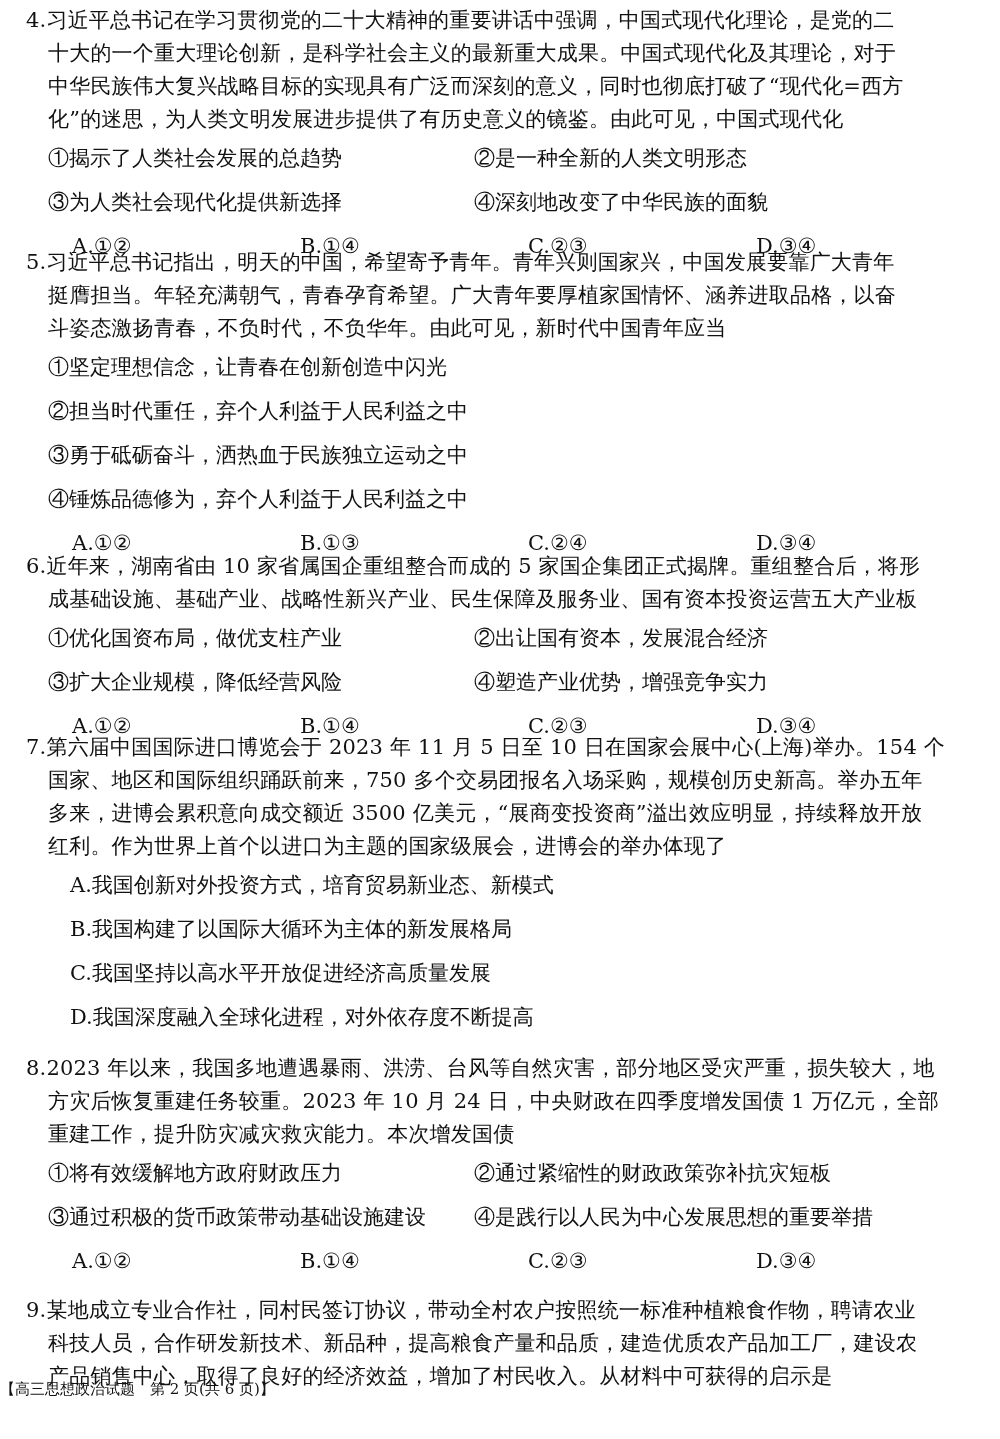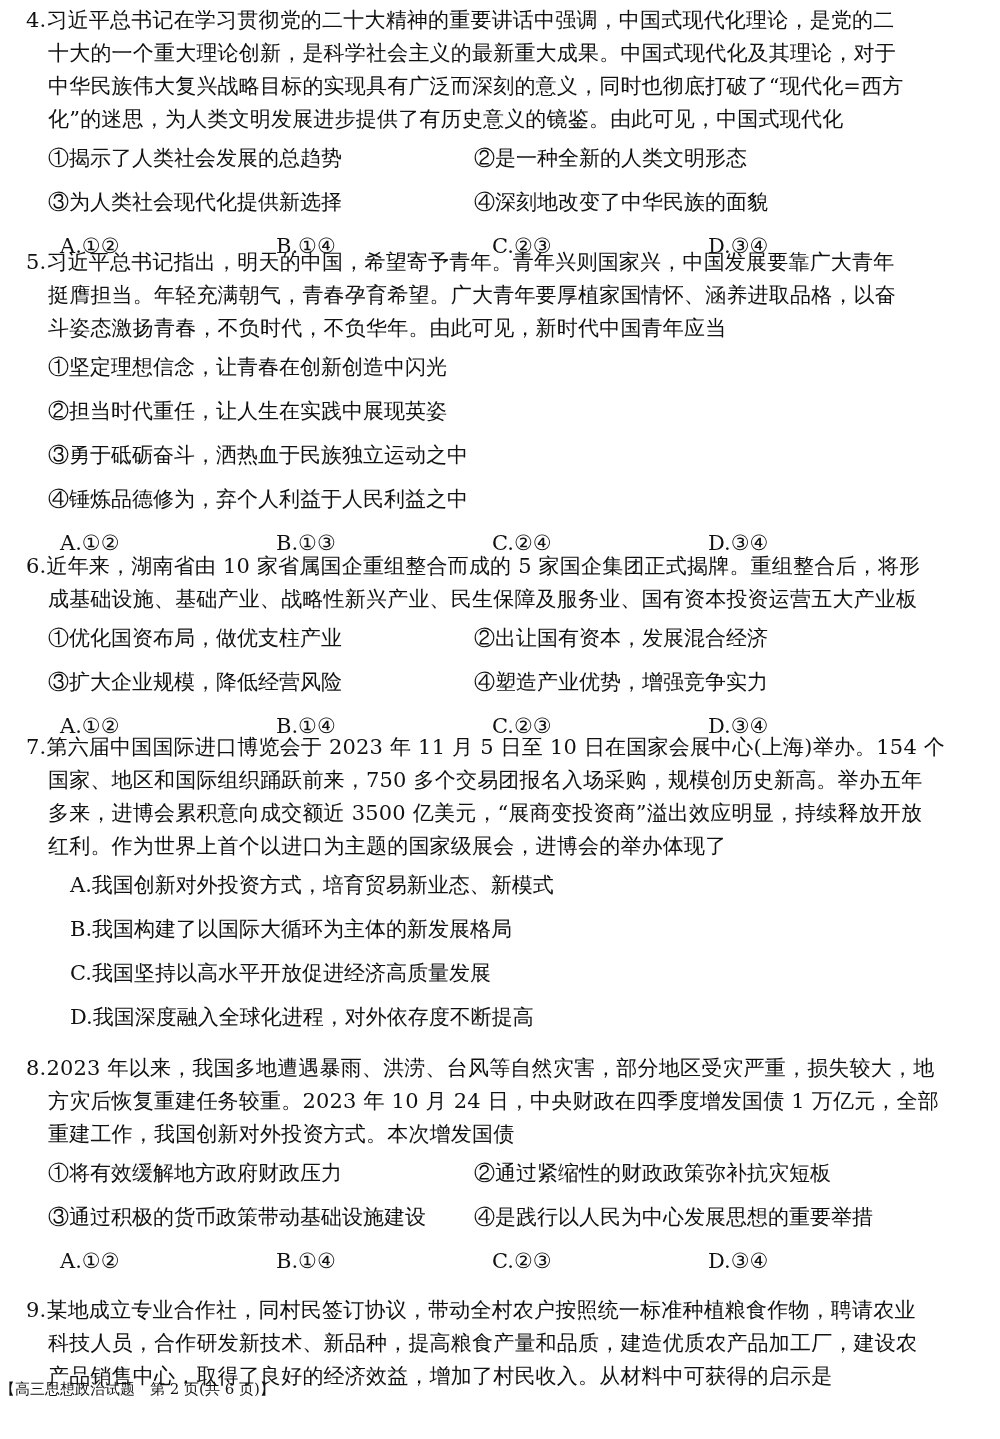--- a/index.html
+++ b/index.html
@@ -11,21 +11,21 @@
   }
   .page { position: absolute; left: 0; top: 0; width: 1000px; height: 1009px; }
   .q { position: absolute; left: 26px; width: 950px; }
   .stem { line-height: 33px; letter-spacing: 0.2px; margin: 0; }
   .stem .cont { display: block; padding-left: 22px; }
   .row2 { display: flex; padding-left: 22px; height: 44px; align-items: center; }
   .row2 .opt { width: 426px; }
   .row1 { padding-left: 22px; height: 44px; display: flex; align-items: center; }
   .rowLetter { padding-left: 44px; height: 44px; display: flex; align-items: center; }
   .answers { display: flex; padding-left: 34px; height: 44px; align-items: center; }
-  .answers .ans { width: 216px; }
+  .answers .ans { width: 216px; margin-left: 12px; }
   .footer { position: absolute; top: 1380px; left: 0; width: 1000px; text-align: left; font-size: 15px; }
 </style>
 </head>
 <body>
 
 <div class="page">
 
   <div class="q" style="top:4px">
     <p class="stem">
       <span>4.</span><span>习近平总书记在学习贯彻党的二十大精神的重要讲话中强调，中国式现代化理论，是党的二</span>
@@ -49,21 +49,21 @@
     </div>
   </div>
 
   <div class="q" style="top:246px">
     <p class="stem">
       <span>5.</span><span>习近平总书记指出，明天的中国，希望寄予青年。青年兴则国家兴，中国发展要靠广大青年</span>
       <span class="cont">挺膺担当。年轻充满朝气，青春孕育希望。广大青年要厚植家国情怀、涵养进取品格，以奋</span>
       <span class="cont">斗姿态激扬青春，不负时代，不负华年。由此可见，新时代中国青年应当</span>
     </p>
     <div class="row1">①坚定理想信念，让青春在创新创造中闪光</div>
-    <div class="row1">②担当时代重任，让人生在实践中展现英姿</div>
+    <div class="row1">②担当时代重任，弃个人利益于人民利益之中</div>
     <div class="row1">③勇于砥砺奋斗，洒热血于民族独立运动之中</div>
     <div class="row1">④锤炼品德修为，弃个人利益于人民利益之中</div>
     <div class="answers">
       <span class="ans">A.①②</span>
       <span class="ans">B.①③</span>
       <span class="ans">C.②④</span>
       <span class="ans">D.③④</span>
     </div>
   </div>
 
@@ -98,21 +98,21 @@
     <div class="rowLetter">A.我国创新对外投资方式，培育贸易新业态、新模式</div>
     <div class="rowLetter">B.我国构建了以国际大循环为主体的新发展格局</div>
     <div class="rowLetter">C.我国坚持以高水平开放促进经济高质量发展</div>
     <div class="rowLetter">D.我国深度融入全球化进程，对外依存度不断提高</div>
   </div>
 
   <div class="q" style="top:1052px">
     <p class="stem">
       <span>8.</span><span>2023 年以来，我国多地遭遇暴雨、洪涝、台风等自然灾害，部分地区受灾严重，损失较大，地</span>
       <span class="cont">方灾后恢复重建任务较重。2023 年 10 月 24 日，中央财政在四季度增发国债 1 万亿元，全部</span>
-      <span class="cont">重建工作，我国创新对外投资方式。本次增发国债</span>
+      <span class="cont">重建工作，提升防灾减灾救灾能力。本次增发国债</span>
     </p>
     <div class="row2">
       <span class="opt">①将有效缓解地方政府财政压力</span>
       <span class="opt">②通过紧缩性的财政政策弥补抗灾短板</span>
     </div>
     <div class="row2">
       <span class="opt">③通过积极的货币政策带动基础设施建设</span>
       <span class="opt">④是践行以人民为中心发展思想的重要举措</span>
     </div>
     <div class="answers">

